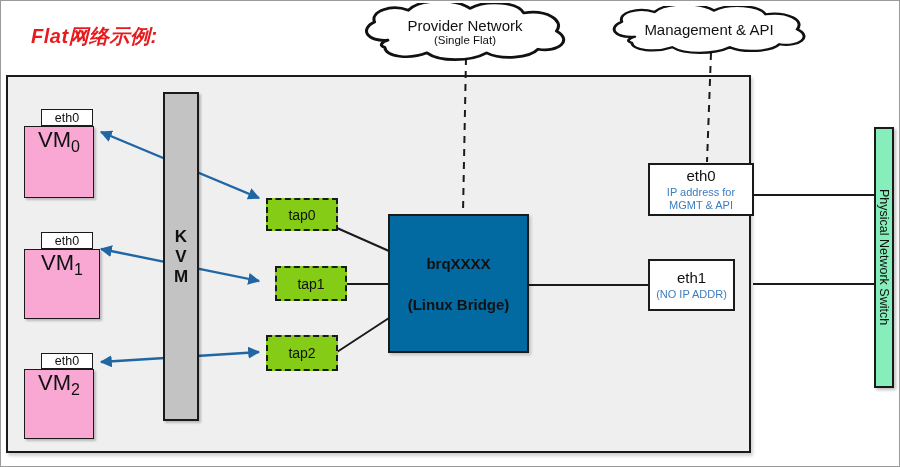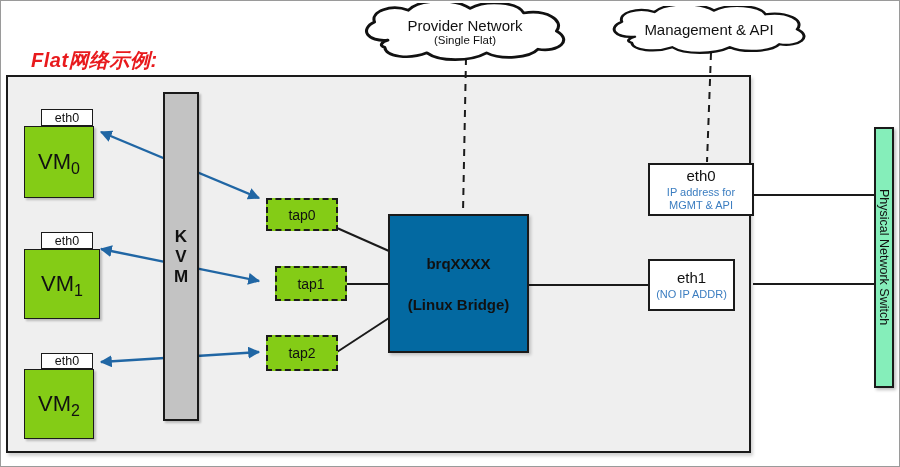--- a/index.html
+++ b/index.html
@@ -1,27 +1,27 @@
 <!DOCTYPE html>
 <html><head>
 <meta charset="utf-8">
 <style>
   html,body{margin:0;padding:0;background:#fff;font-family:"Liberation Sans",sans-serif;}
   .canvas{position:relative;width:898px;height:465px;border:1px solid #9a9a9a;background:#fff;overflow:hidden;}
-  .page-title{position:absolute;left:30px;top:22px;font-size:20px;font-weight:bold;font-style:italic;color:#e81a1d;letter-spacing:.5px;margin-top:24px;}
+  .page-title{position:absolute;left:30px;top:22px;font-size:20px;font-weight:bold;font-style:italic;color:#e81a1d;letter-spacing:.5px;}
   .host{position:absolute;left:5px;top:74px;width:745px;height:378px;background:#efefef;border:2px solid #1a1a1a;box-shadow:2px 3px 3px rgba(0,0,0,.18);}
   .overlay{position:absolute;left:0;top:0;width:900px;height:467px;z-index:1;pointer-events:none;}
   .box{position:absolute;z-index:2;box-sizing:border-box;}
   .cloud{z-index:2;}
   .cloud svg{position:absolute;left:0;top:0;width:100%;height:100%;}
   .cloud-text{position:absolute;left:0;top:0;width:100%;height:100%;display:flex;flex-direction:column;align-items:center;justify-content:center;line-height:1.15;}
   .cloud-title{font-size:15px;color:#111;}
   .cloud-sub{font-size:11.5px;color:#111;}
   .nic-tab{background:#fff;border:1.6px solid #1a1a1a;display:flex;align-items:center;justify-content:center;font-size:12.5px;color:#111;}
-  .vm{background:#84cc16;border:1.8px solid #1a1a1a;display:flex;align-items:center;justify-content:center;box-shadow:2px 2px 2px rgba(0,0,0,.22);}
+  .vm{background:#f9a8d4;border:1.8px solid #1a1a1a;display:flex;justify-content:center;box-shadow:2px 2px 2px rgba(0,0,0,.22);}
   .vm-label{font-size:22px;color:#111;}
   .vm-label sub{font-size:16px;line-height:0;}
   .kvm{background:#c3c3c3;border:2px solid #1a1a1a;display:flex;flex-direction:column;align-items:center;justify-content:center;box-shadow:2px 2px 2px rgba(0,0,0,.22);}
   .kvm div{font-size:17px;font-weight:bold;color:#111;line-height:20px;}
   .tap{background:#84cc16;border:2px dashed #1a1a1a;display:flex;align-items:center;justify-content:center;font-size:14px;color:#111;}
   .bridge{background:#0369a1;border:2px solid #1a1a1a;display:flex;flex-direction:column;align-items:center;justify-content:center;gap:24px;box-shadow:2px 2px 3px rgba(0,0,0,.2);}
   .bridge .b-name{font-size:15px;font-weight:bold;color:#111;}
   .bridge .b-type{font-size:15px;color:#111;font-weight:bold;}
   .hostnic{background:#fff;border:2px solid #1a1a1a;display:flex;flex-direction:column;align-items:center;justify-content:center;line-height:1.25;}
   .hostnic .n-name{font-size:15px;color:#111;}

